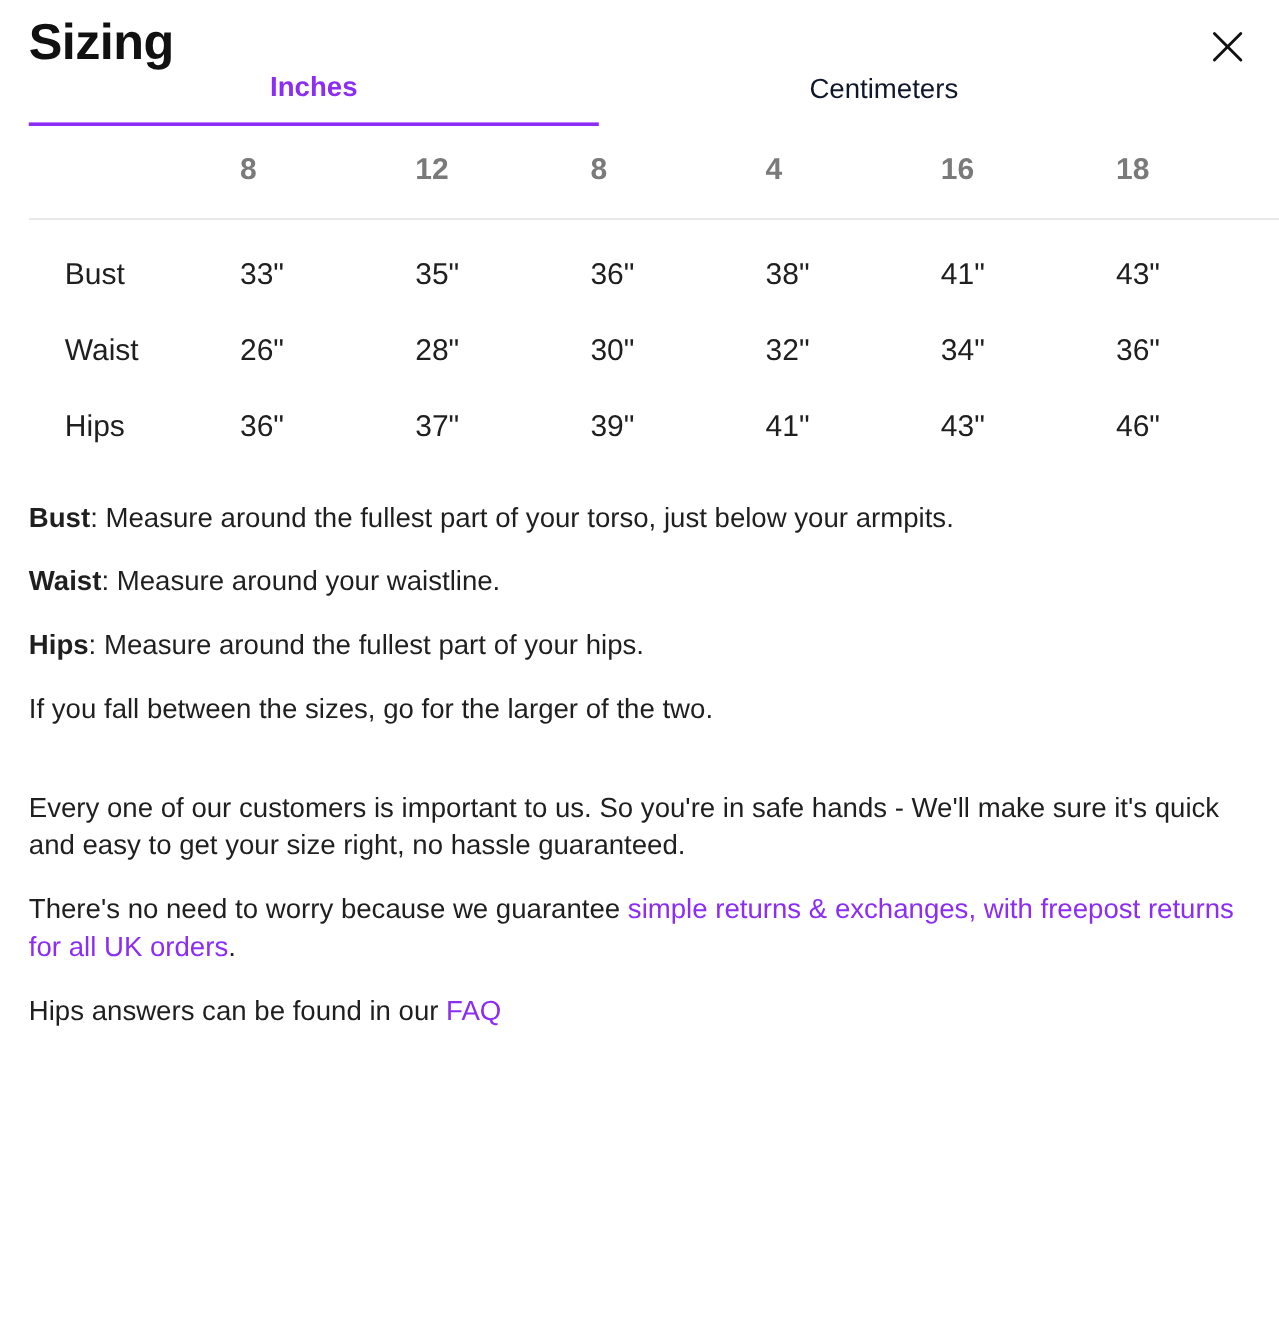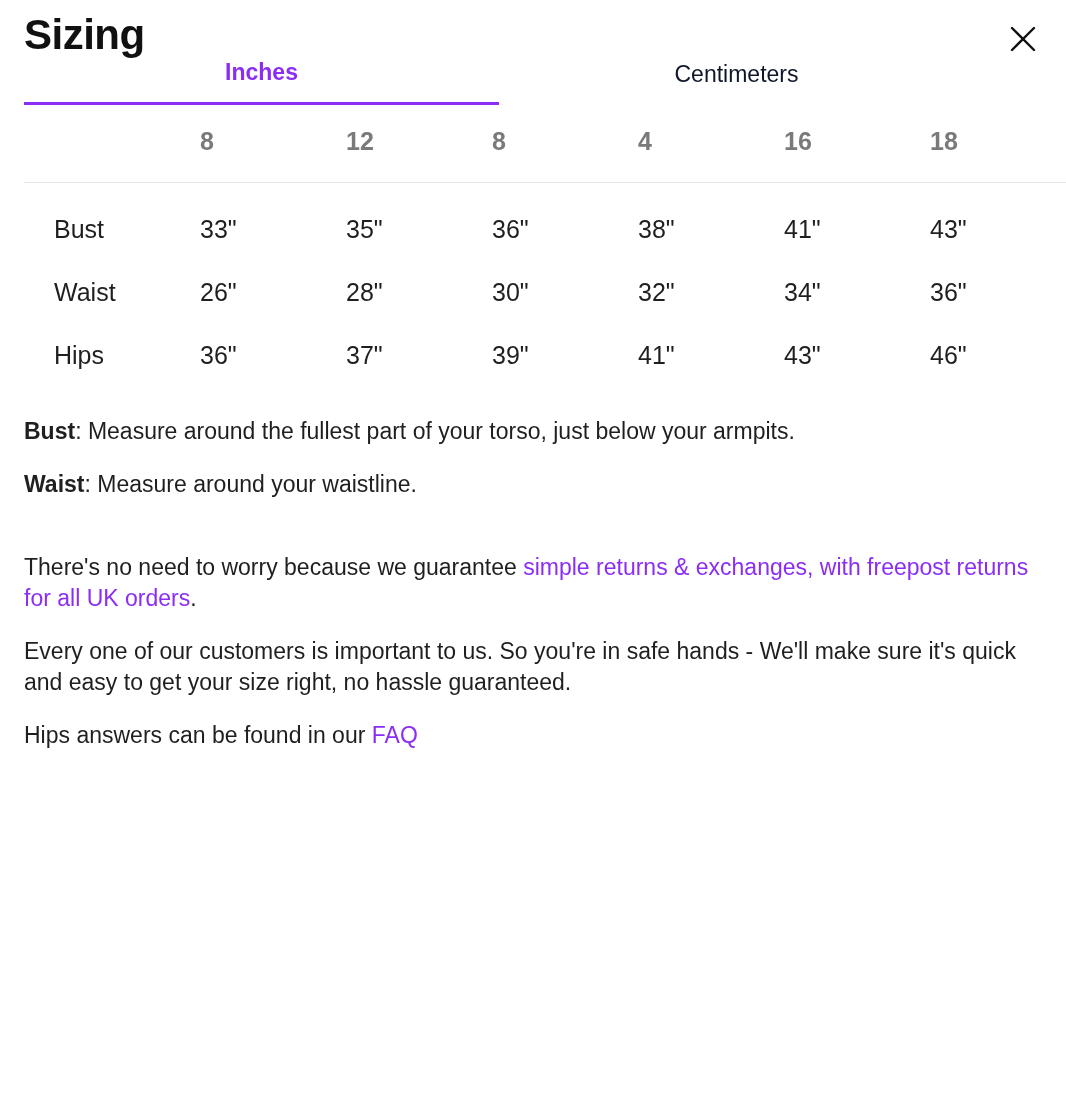--- a/index.html
+++ b/index.html
@@ -179,26 +179,30 @@
       </tr>
     </tbody>
   </table>
 
   <p class="desc first">
     <b>Bust</b><span>: Measure around the fullest part of your torso, just below your armpits.</span>
   </p>
   <p class="desc">
     <b>Waist</b><span>: Measure around your waistline.</span>
   </p>
+  <p class="desc">
+    <b>Hips</b><span>: Measure around the fullest part of your hips.</span>
+  </p>
+  <p class="desc">If you fall between the sizes, go for the larger of the two.</p>
 
   <div class="gap"></div>
 
+  <p class="desc">Every one of our customers is important to us. So you're in safe hands - We'll make sure it's quick and easy to get your size right, no hassle guaranteed.</p>
+
   <p class="desc">
     <span>There's no need to worry because we guarantee </span><a class="link" href="#">simple returns &amp; exchanges, with freepost returns for all UK orders</a><span>.</span>
   </p>
 
-  <p class="desc">Every one of our customers is important to us. So you're in safe hands - We'll make sure it's quick and easy to get your size right, no hassle guaranteed.</p>
-
   <p class="desc">
     <span>Hips answers can be found in our </span><a class="link" href="#">FAQ</a>
   </p>
 
 </div>
 
 </body></html>

